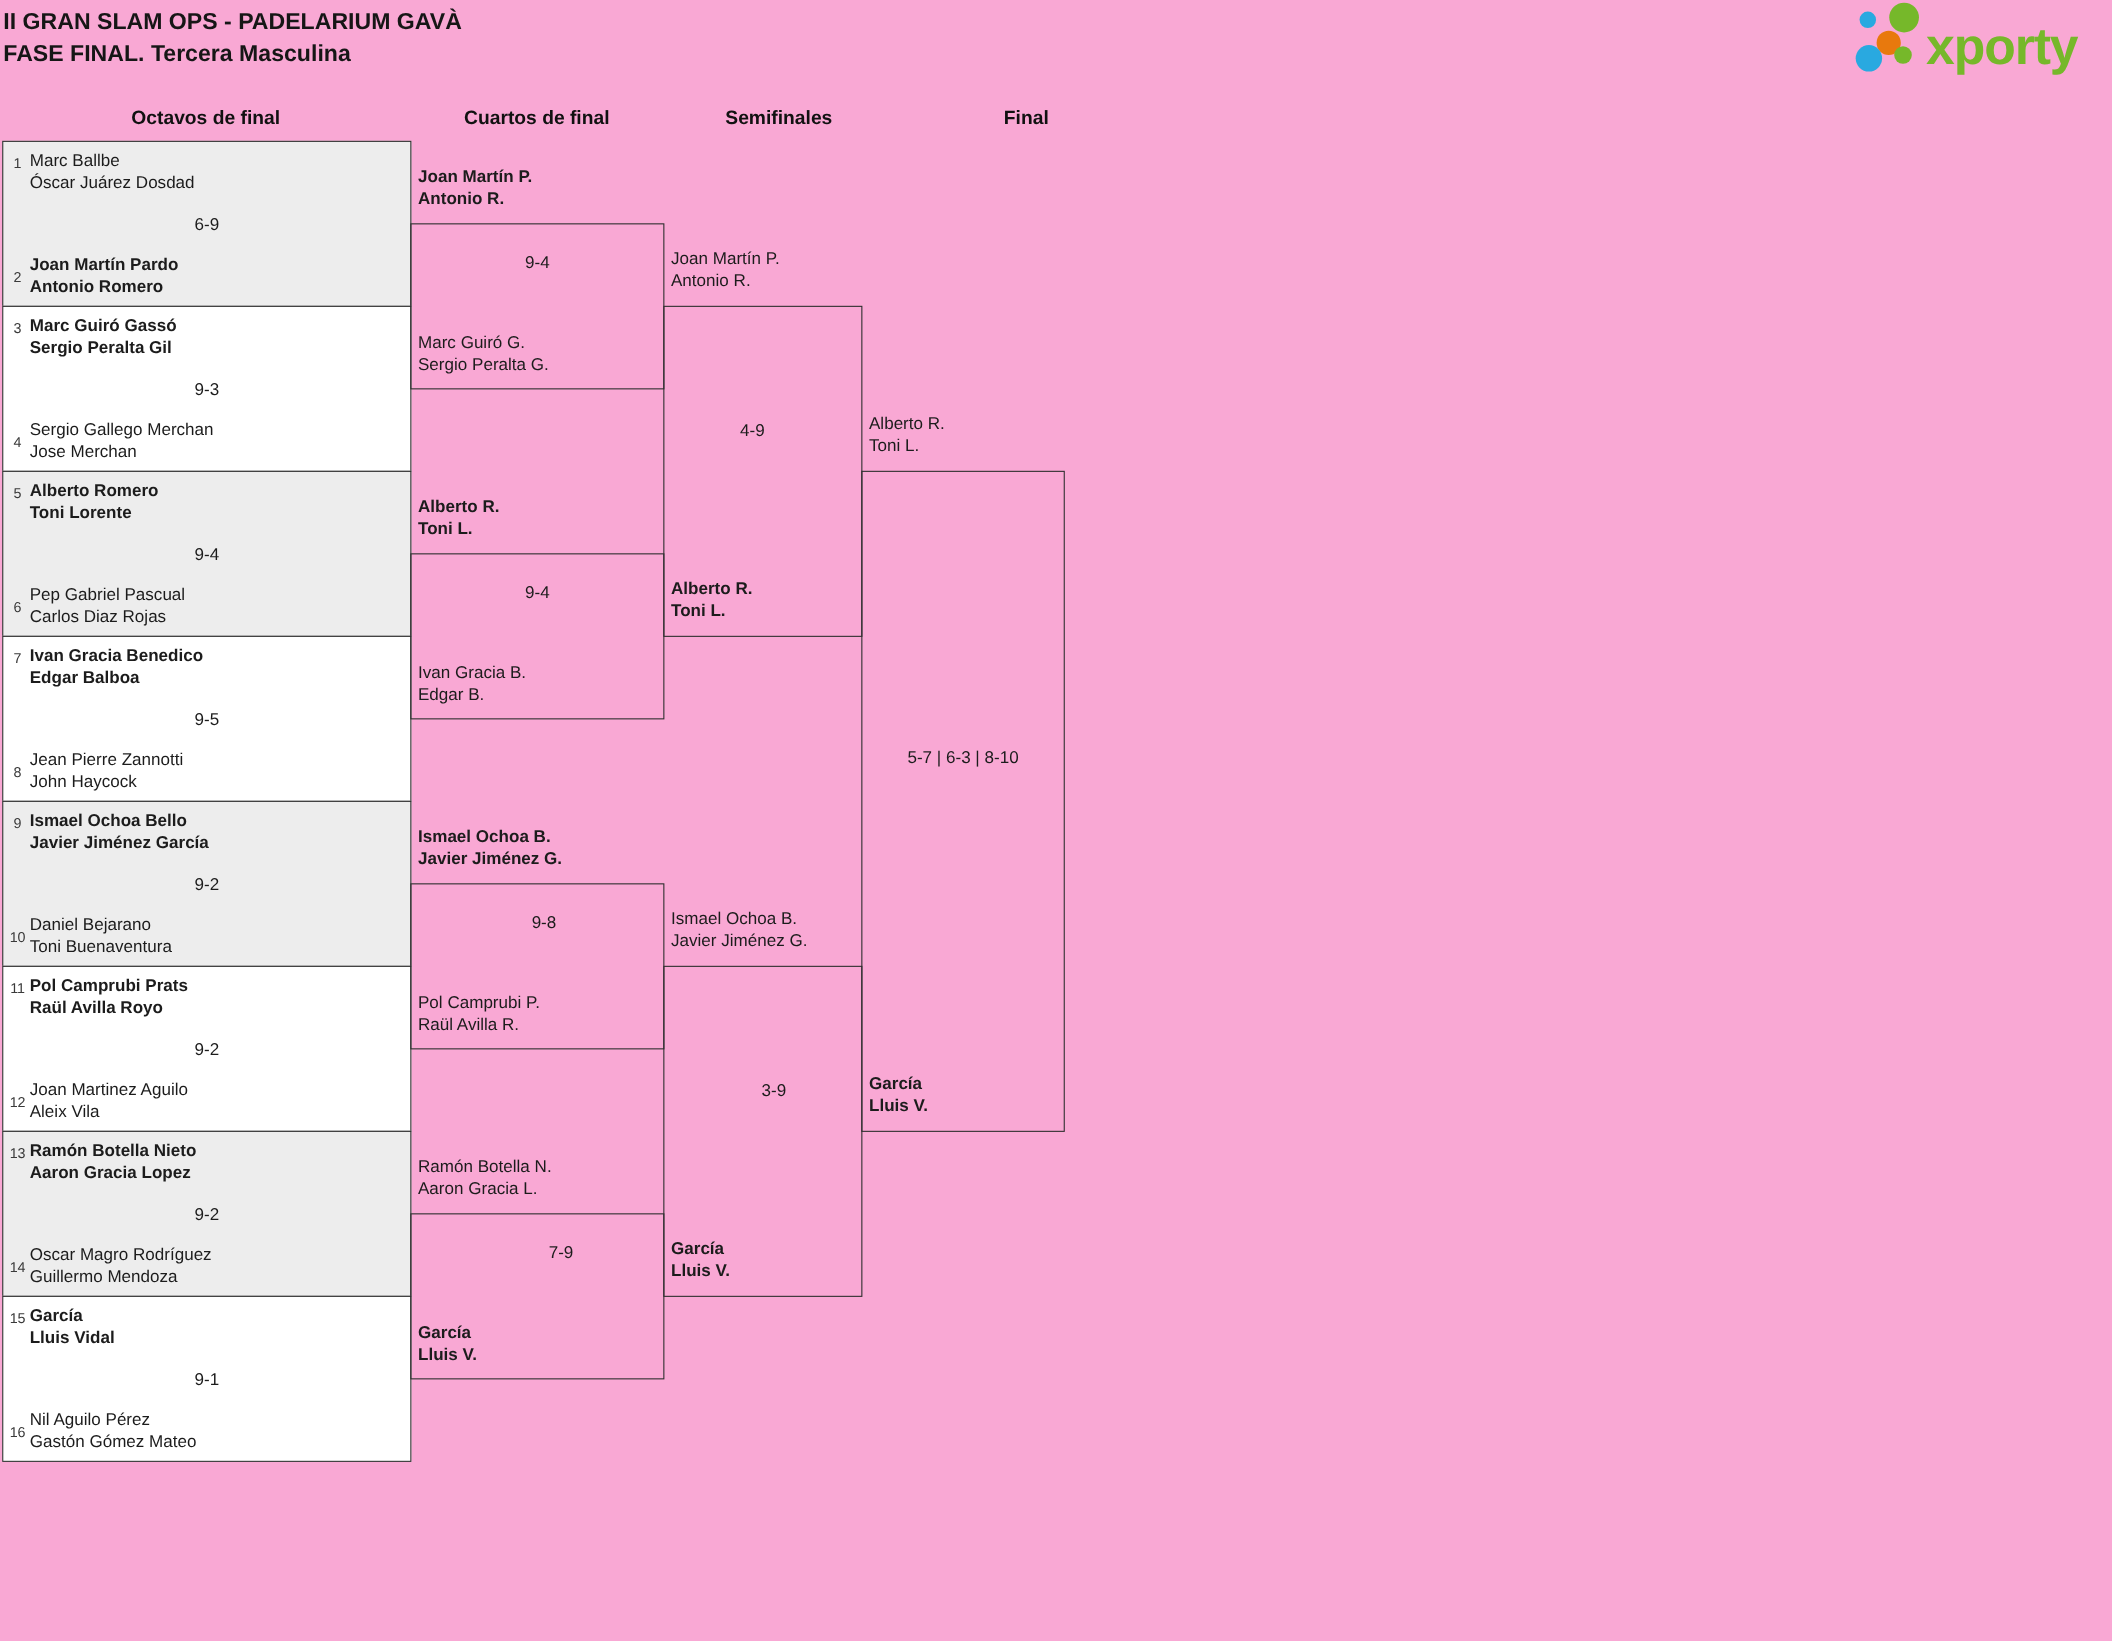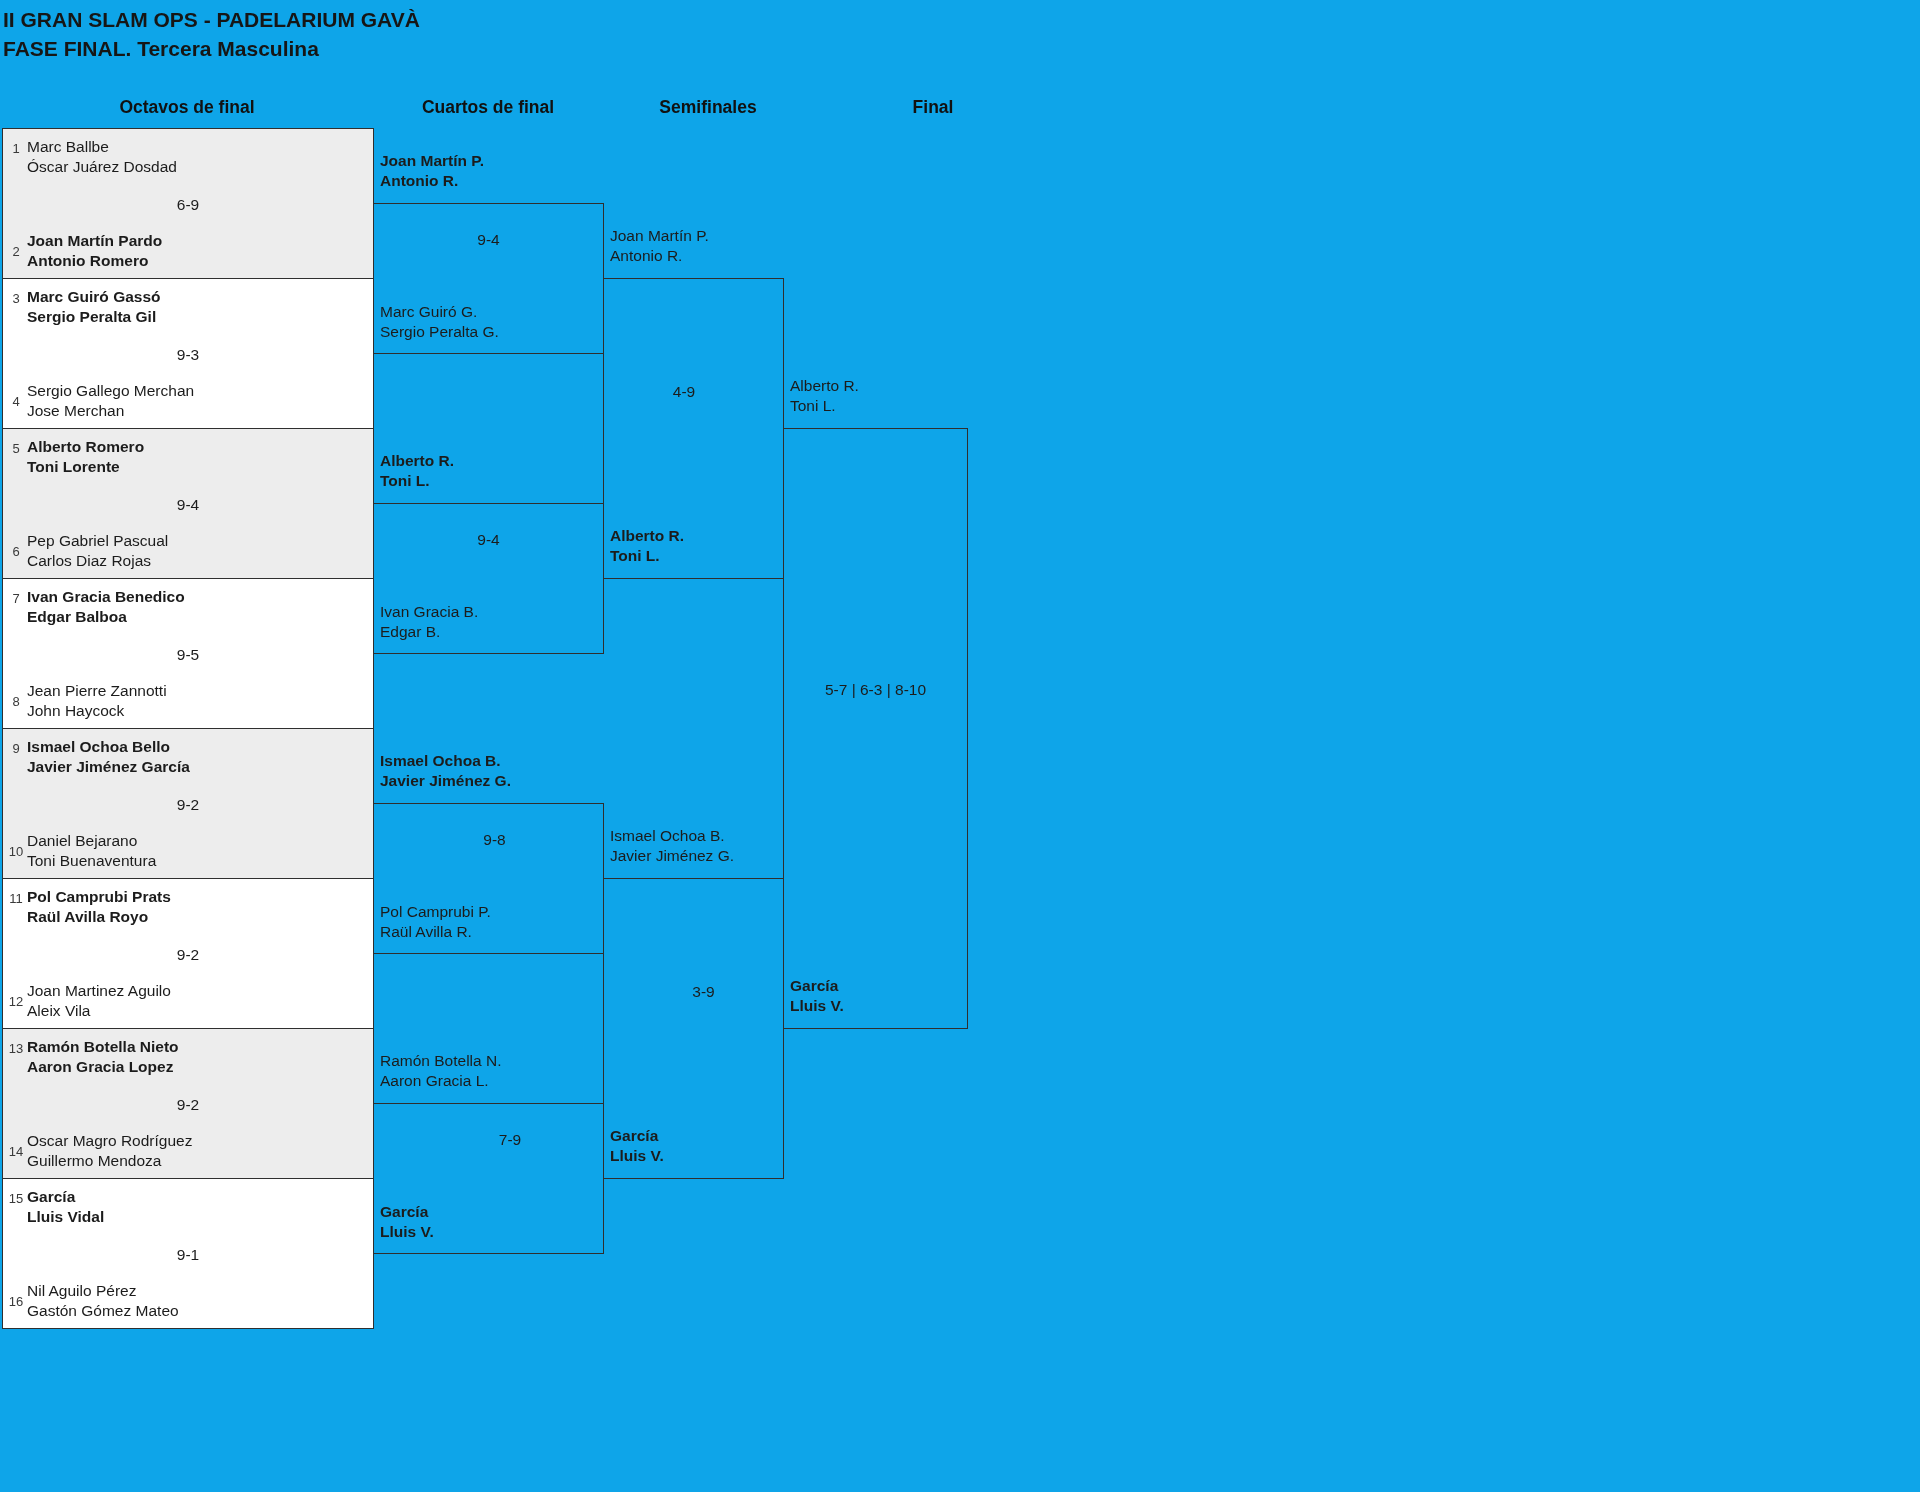--- a/index.html
+++ b/index.html
@@ -1,17 +1,17 @@
 <!DOCTYPE html>
 <html><head>
 <meta charset="utf-8">
 <style>
   html,body { margin:0; padding:0; background:#ffffff; }
   #stage {
-    position:relative; width:1920px; height:1492px; background:#0ea5e9;
+    position:relative; width:1920px; height:1492px; background:#f9a8d4;
     font-family:"Liberation Sans","DejaVu Sans",sans-serif; color:#1c1c1c;
     overflow:hidden;
   }
   .title-line { position:absolute; left:3px; font-size:21px; font-weight:700; color:#161616; white-space:nowrap; }
   .round-h { position:absolute; top:97px; width:300px; text-align:center; font-size:17.5px; font-weight:600; color:#111; }
   .box { position:absolute; border:1px solid #2f2f2f; box-sizing:border-box; }
   .r16 { left:2px; width:372px; height:151px; background:#ffffff; }
   .r16.gray { background:#ededed; }
   .qf { left:373px; width:231px; height:151px; background:transparent; }
   .sf { left:603px; width:181px; height:301px; background:transparent; }
@@ -25,20 +25,30 @@
   .logo-wrap { position:absolute; left:1678px; top:0px; width:240px; height:80px; }
 </style>
 </head>
 <body>
 
 <div id="stage">
 
   <div class="title-line" style="top:8px">II GRAN SLAM OPS - PADELARIUM GAVÀ</div>
   <div class="title-line" style="top:37px">FASE FINAL. Tercera Masculina</div>
 
+  <div class="logo-wrap">
+    <svg width="240" height="80" viewBox="0 0 240 80">
+      <circle cx="20" cy="18" r="7.5" fill="#29a9e0"></circle>
+      <circle cx="53" cy="16" r="13.5" fill="#76b82a"></circle>
+      <circle cx="39" cy="39" r="11" fill="#e8790d"></circle>
+      <circle cx="21" cy="53" r="12" fill="#29a9e0"></circle>
+      <circle cx="52" cy="50" r="8" fill="#76b82a"></circle>
+      <text x="73" y="58" font-size="47" font-weight="bold" letter-spacing="-1" font-family="Liberation Sans, DejaVu Sans, sans-serif" fill="#76b82a">xporty</text>
+    </svg>
+  </div>
 
   <div class="round-h" style="left:37px">Octavos de final</div>
   <div class="round-h" style="left:338px">Cuartos de final</div>
   <div class="round-h" style="left:558px">Semifinales</div>
   <div class="round-h" style="left:783px">Final</div>
 
   <div class="box r16 gray" style="top:128px">
     <div class="seed" style="top:10px">1</div>
     <div class="team" style="left:24px; top:8px">
       <div class="tline">Marc Ballbe</div>

